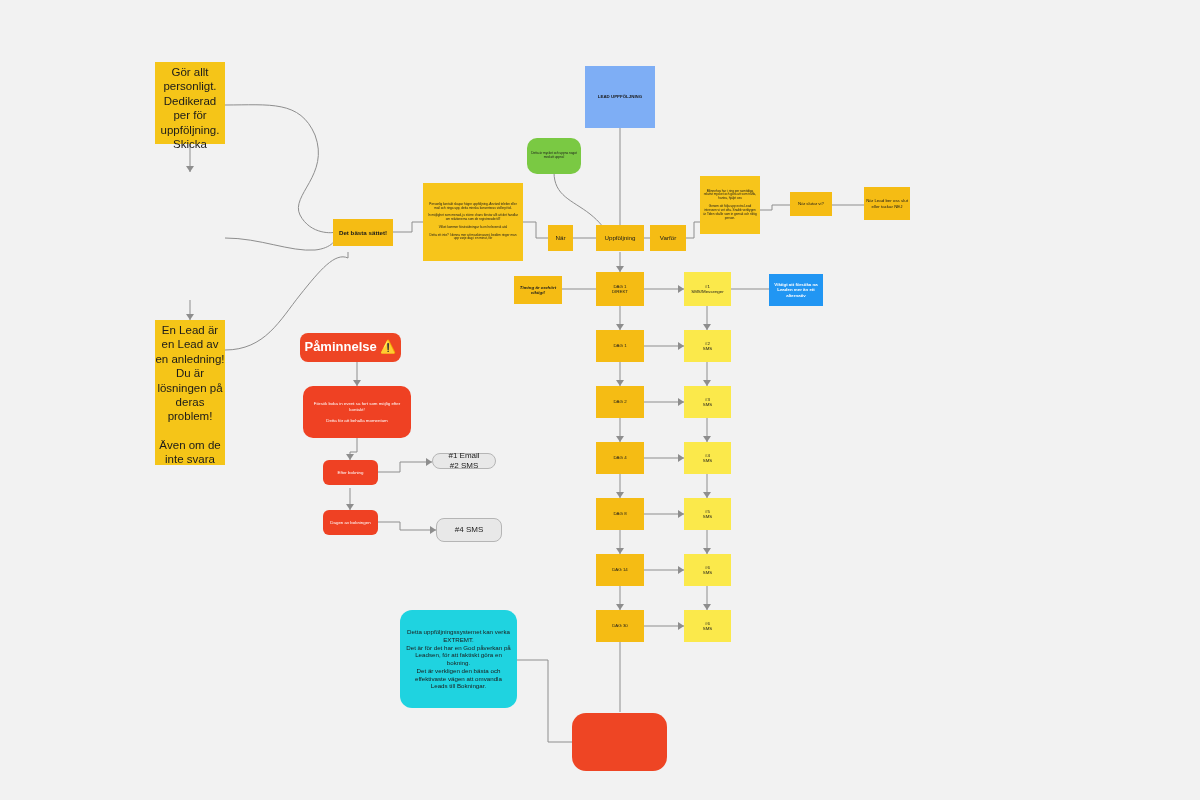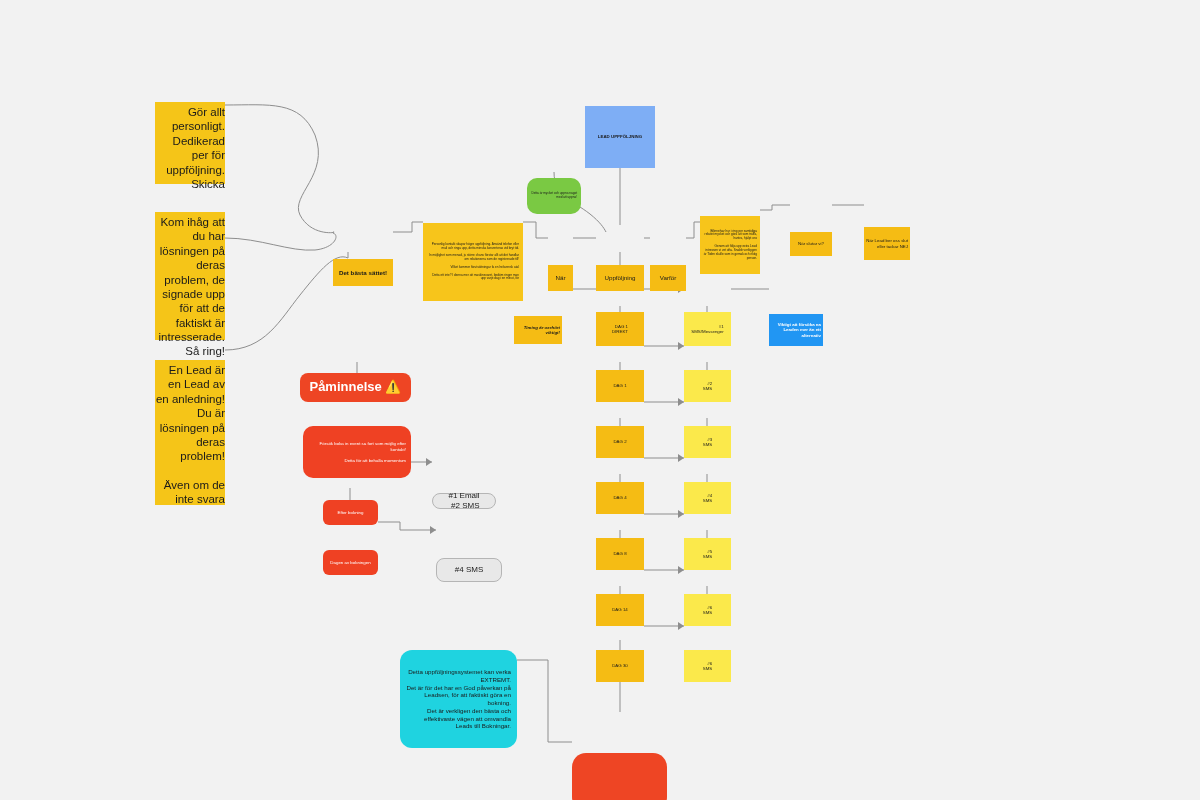--- a/index.html
+++ b/index.html
@@ -28,25 +28,24 @@
     width: 1200px;
     height: 800px;
     pointer-events: none;
   }
   .node {
     position: absolute;
     box-sizing: border-box;
     display: flex;
     align-items: center;
     justify-content: center;
-    text-align: right;
+    text-align: center;
     line-height: 1.25;
     white-space: pre-line;
     word-break: break-word;
-    margin-top: 40px;
   }
   
   .n-yellow      { background: #f5c518; }
   .n-amber       { background: #f5bc14; }
   .n-lightyellow { background: #fbe94b; }
   .n-gold        { background: #f7c51b; }
   .n-blue        { background: #7eaef5; }
   .n-brightblue  { background: #2196f3; }
   .n-green       { background: #7ac943; border-radius: 10px; }
   .n-red         { background: #ef4123; border-radius: 10px; }
@@ -174,21 +173,20 @@
       <polygon points="357,386 353,380 361,380"></polygon>
       <polygon points="350,460 346,454 354,454"></polygon>
       <polygon points="350,510 346,504 354,504"></polygon>
       <polygon points="432,462 426,458 426,466"></polygon>
       <polygon points="436,530 430,526 430,534"></polygon>
     </g>
   </svg>
 
   <div class="node n-yellow txt-note sticky-overflow" style="left:155px; top:62px; width:70px; height:82px;">Gör allt personligt. Dedikerad per för uppföljning. Skicka</div>
 
-  <div class="node n-yellow txt-note sticky-overflow" style="left:155px; top:172px; width:70px; height:128px;">Kom ihåg att du har lösningen på deras problem, de signade upp för att de faktiskt är intresserade. Så ring!</div>
 
   <div class="node n-yellow txt-note sticky-overflow" style="left:155px; top:320px; width:70px; height:145px;">En Lead är en Lead av en anledning! Du är lösningen på deras problem!
 
 Även om de inte svara</div>
 
   <div class="node n-amber txt-sm bold" style="left:333px; top:219px; width:60px; height:27px;">Det bästa sättet!</div>
 
   <div class="node n-gold txt-tiny" style="left:423px; top:183px; width:100px; height:78px; padding:4px;">Personlig kontakt skapar högre uppföljning. Använd telefon eller mail och ringa upp, detta minska konverteras vid bryt tid.
 
 In möjlighet som menad, ju större chans förstår allt att det handlar om relationerna som de registrerade till!
@@ -237,21 +235,21 @@
       <div class="node n-lightyellow txt-xxs" style="left:684px; top:498px; width:47px; height:32px;">#5
 SMS</div>
       <div class="node n-amber txt-xxs" style="left:596px; top:554px; width:48px; height:32px;">DAG 14</div>
       <div class="node n-lightyellow txt-xxs" style="left:684px; top:554px; width:47px; height:32px;">#6
 SMS</div>
       <div class="node n-amber txt-xxs" style="left:596px; top:610px; width:48px; height:32px;">DAG 30</div>
       <div class="node n-lightyellow txt-xxs" style="left:684px; top:610px; width:47px; height:32px;">#6
 SMS</div>
     </div>
 
-  <div class="node n-darkred txt-xl white bold" style="left:300px; top:333px; width:111px; height:29px; border-radius:8px;">Påminnelse ⚠️</div>
+  <div class="node n-darkred txt-xl white bold" style="left:300px; top:333px; width:101px; height:29px; border-radius:8px;">Påminnelse ⚠️</div>
 
   <div class="node n-red txt-xxs white" style="left:303px; top:386px; width:108px; height:52px; padding:5px;">Försök boka in event så fort som möjlig efter kontakt!
 
 Detta för att behålla momentum</div>
 
   <div class="node n-red txt-xxs white" style="left:323px; top:460px; width:55px; height:25px; border-radius:6px;">Efter bokning</div>
 
   <div class="node n-red txt-xxs white" style="left:323px; top:510px; width:55px; height:25px; border-radius:6px;">Dagen av bokningen</div>
 
   <div class="node n-grey txt-md" style="left:432px; top:453px; width:64px; height:16px;">#1 Email

